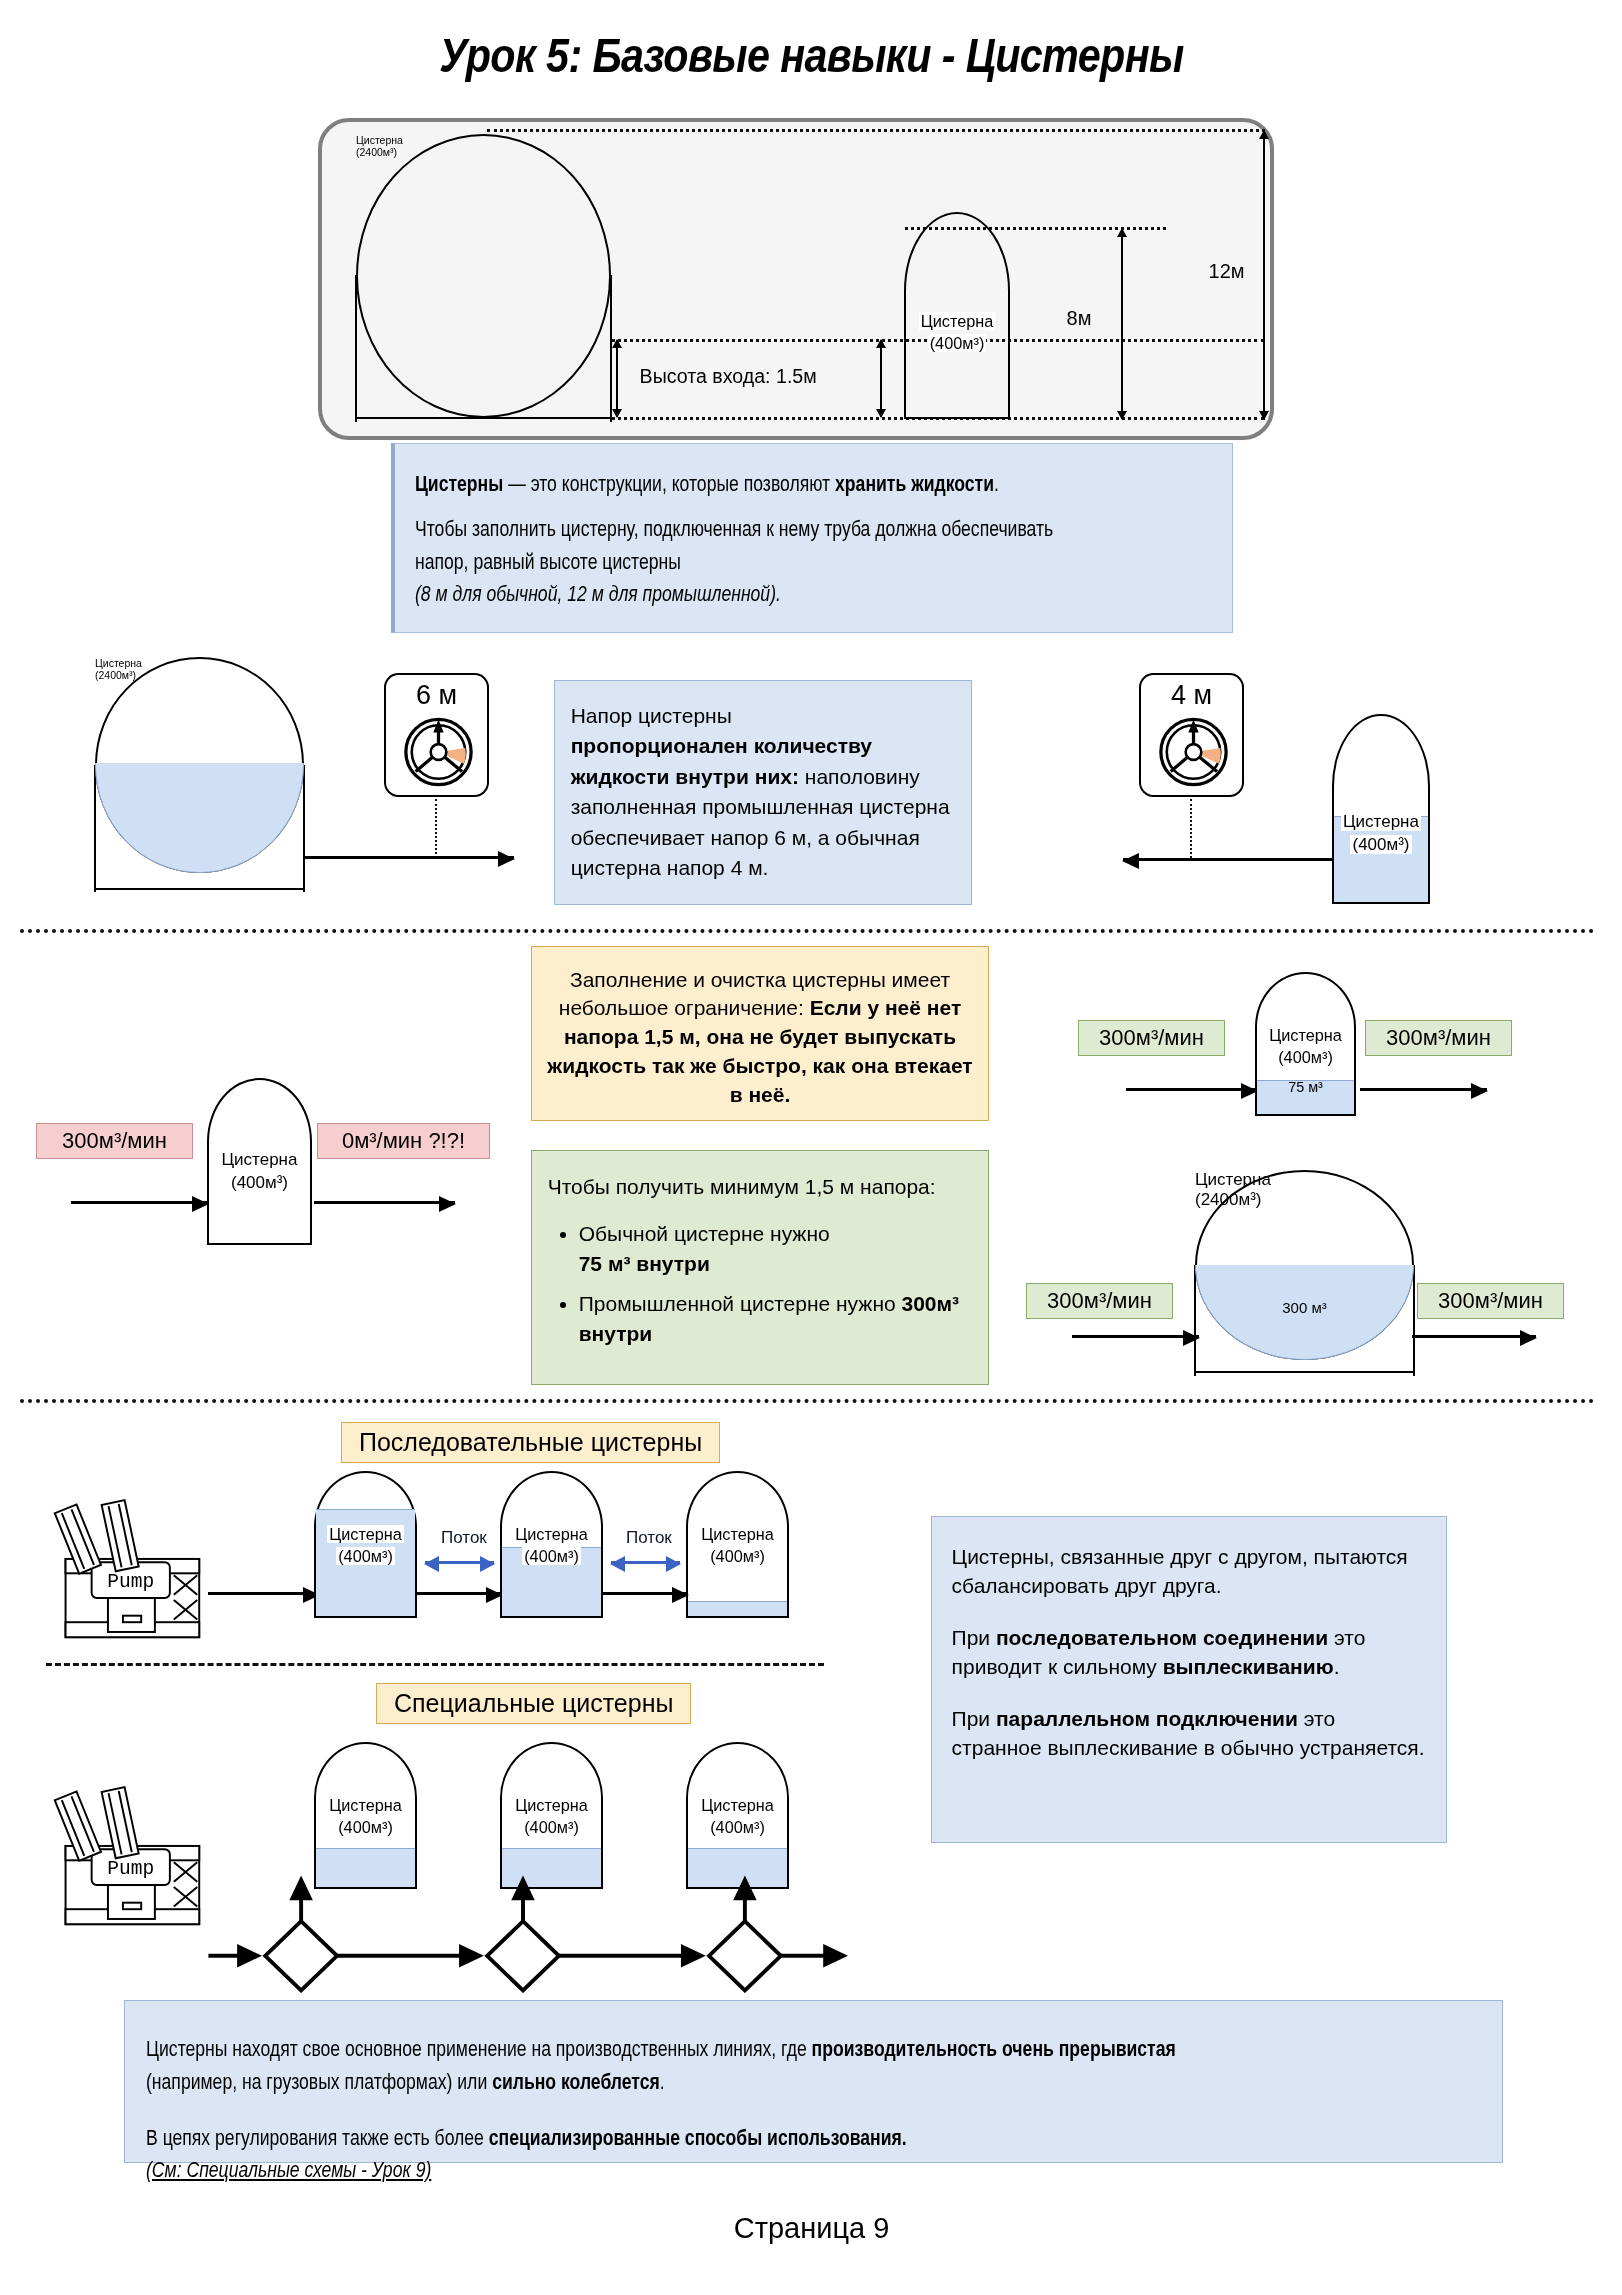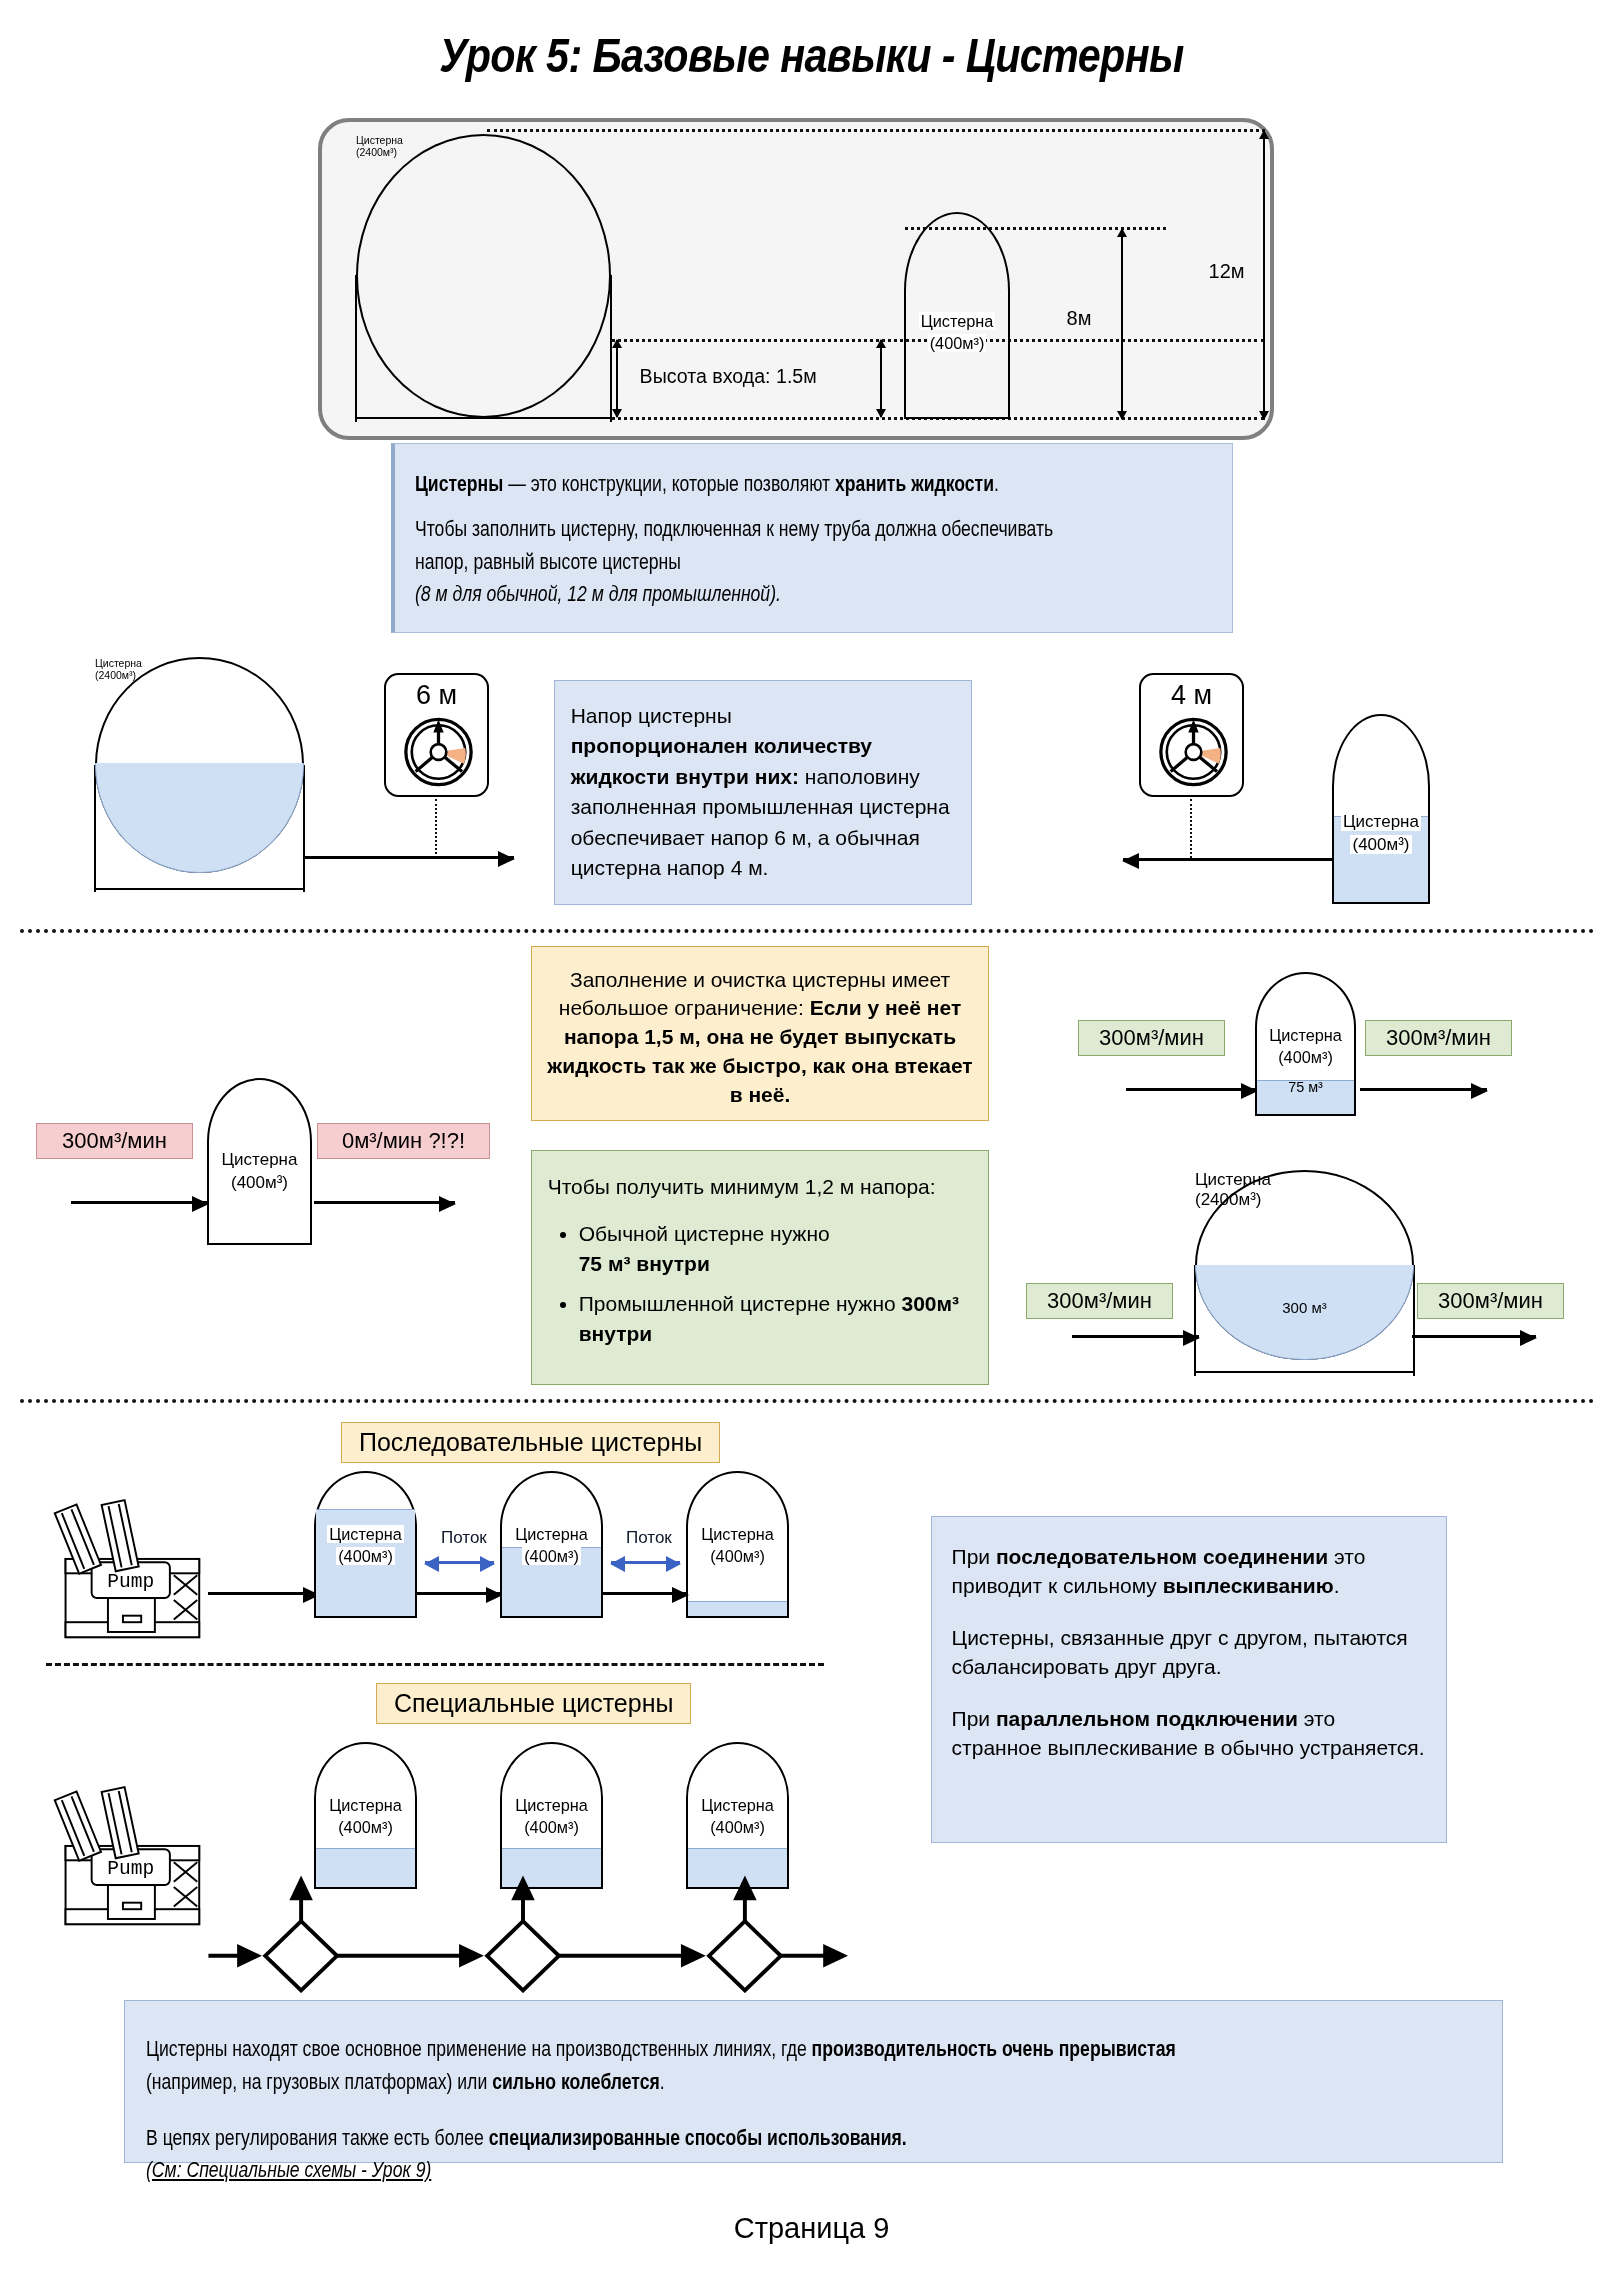--- a/index.html
+++ b/index.html
@@ -206,21 +206,21 @@
 
 <div class="divider" style="left:19.6px;top:929px;width:1575px;"></div>
 
 <div class="box box-orange" style="left:531px;top:946px;width:458px;height:175px;padding:10.5px 14.4px;text-align:center;">
   <p class="txt-std" style="line-height:1.38;">
     <span>Заполнение и очистка цистерны имеет небольшое ограничение: </span><b>Если у неё нет напора 1,5 м, она не будет выпускать жидкость так же быстро, как она втекает в неё.</b>
   </p>
 </div>
 
 <div class="box box-green" style="left:531px;top:1150px;width:458px;height:235px;padding:13px 15.7px;">
-  <p class="txt-std" style="margin-bottom:17px;">Чтобы получить минимум 1,2 м напора:</p>
+  <p class="txt-std" style="margin-bottom:17px;">Чтобы получить минимум 1,5 м напора:</p>
   <ul style="margin:0;padding-left:31px;list-style:disc;">
     <li class="txt-std" style="margin-bottom:10.5px;">
       <span>Обычной цистерне нужно </span><br><b>75 м³ внутри</b>
     </li>
     <li class="txt-std">
       <span>Промышленной цистерне нужно </span><b>300м³ внутри</b>
     </li>
   </ul>
 </div>
 
@@ -410,24 +410,24 @@
     <polygon points="440,133 402,115 402,151" fill="#000"></polygon>
     <polygon points="780,133 742,115 742,151" fill="#000"></polygon>
     <polygon points="998,133 960,115 960,151" fill="#000"></polygon>
     <polygon points="160,10 142,48 178,48" fill="#000"></polygon>
     <polygon points="500,10 482,48 518,48" fill="#000"></polygon>
     <polygon points="840,10 822,48 858,48" fill="#000"></polygon>
   </svg>
 </div>
 
 <div class="box box-blue2" style="left:931px;top:1516px;width:516px;height:327px;padding:17px 19.6px;">
+  <p class="txt-std" style="line-height:1.40;margin-bottom:22px;">Цистерны, связанные друг с другом, пытаются сбалансировать друг друга.</p>
   <p class="txt-std" style="line-height:1.40;margin-bottom:22px;">
     <span>При </span><b>последовательном соединении</b><span> это приводит к сильному </span><b>выплескиванию</b><span>.</span>
   </p>
-  <p class="txt-std" style="line-height:1.40;margin-bottom:22px;">Цистерны, связанные друг с другом, пытаются сбалансировать друг друга.</p>
   <p class="txt-std" style="line-height:1.40;">
     <span>При </span><b>параллельном подключении</b><span> это странное выплескивание в обычно устраняется.</span>
   </p>
 </div>
 
 <div class="box box-blue2" style="left:124px;top:2000px;width:1379px;height:163px;padding:24px 21px;">
   <p class="txt-narrow" style="margin-bottom:23.5px;">
     <span class="sq"><span>Цистерны находят свое основное применение на производственных линиях, где </span><b>производительность очень прерывистая</b><span> (например, на грузовых платформах) или </span><b>сильно колеблется</b><span>.</span></span>
   </p>
   <p class="txt-narrow">

